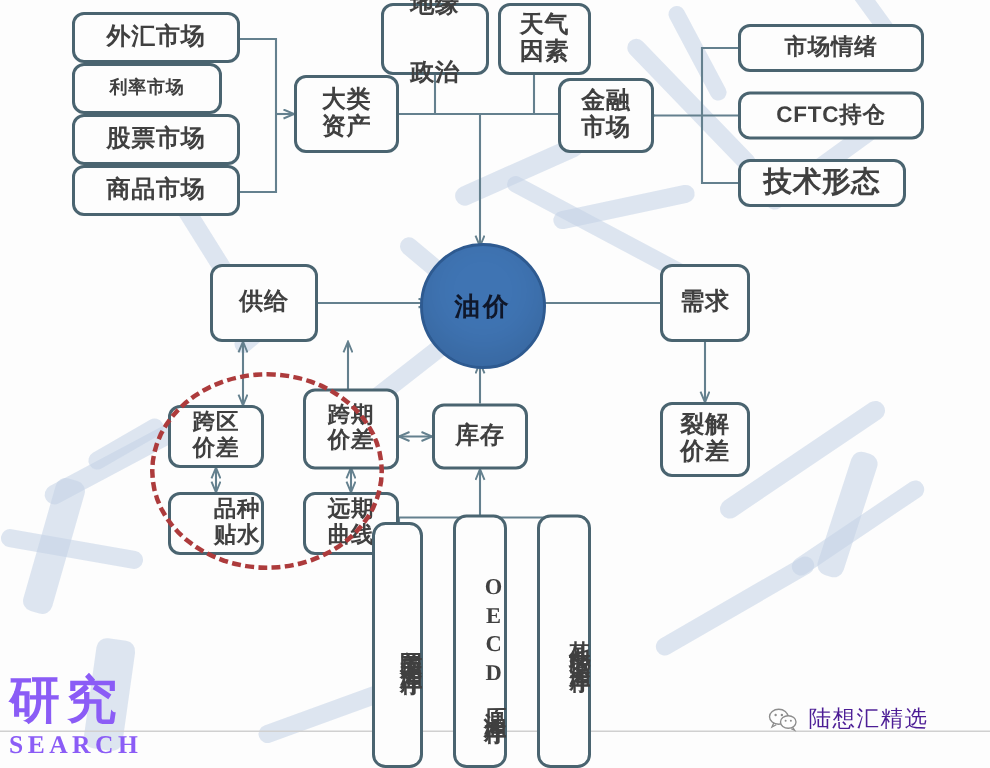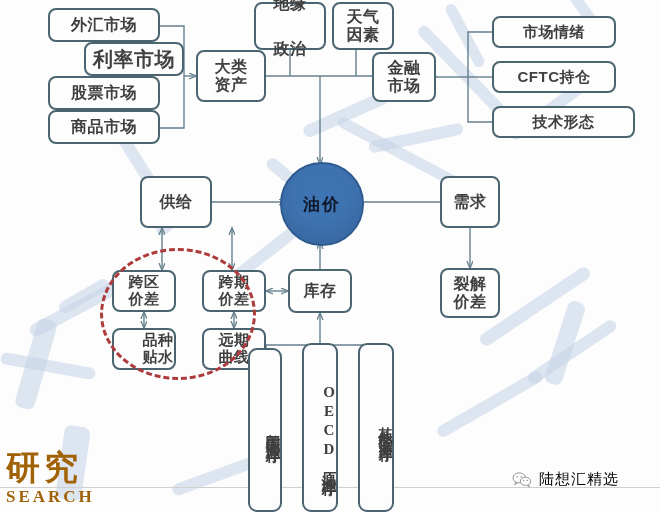--- a/index.html
+++ b/index.html
@@ -96,37 +96,37 @@
 
   
   .rule {
     position: absolute;
     background: #d0d0d0;
     z-index: 2;
   }
   .brand-left {
     position: absolute;
     z-index: 5;
-    color: #a16207;
+    color: #8b5cf6;
     font-family: "DejaVu Serif", serif;
     font-weight: 700;
     line-height: 1;
   }
   .brand-left .cn { font-size: 34px; letter-spacing: 4px; display: block; }
   .brand-left .en {
     font-size: 17px; letter-spacing: 3px; display: block;
     margin-top: 4px; font-family: "Liberation Serif", serif;
   }
   .brand-right {
     position: absolute;
     z-index: 5;
     display: flex;
     align-items: center;
     gap: 7px;
-    color: #000000;
+    color: #4c1d95;
     font-family: "Liberation Sans", sans-serif;
     font-size: 15px;
     letter-spacing: 1px;
   }
   .wechat-icon { width: 20px; height: 17px; display: block; }
 </style>
 </head>
 <body>
 
 <div id="stage">
@@ -198,21 +198,21 @@
       <path d="M266,291 L288,291" marker-end="url(#ah)" marker-start="url(#ahl)"></path>
 
       <path d="M266,345 L390,345"></path>
       <path d="M266,345 L266,360"></path>
       <path d="M320,345 L320,313" marker-end="url(#ah)"></path>
       <path d="M390,345 L390,360"></path>
     </g>
   </svg>
 
   <div class="node" style="left:48px;top:8px;width:112px;height:34px;font-size:16px;">外汇市场</div>
-  <div class="node" style="left:48px;top:42px;width:100px;height:34px;font-size:20px;margin-left:36px;">利率市场</div>
+  <div class="node" style="left:48px;top:42px;width:100px;height:34px;font-size:12px;">利率市场</div>
   <div class="node" style="left:48px;top:76px;width:112px;height:34px;font-size:16px;">股票市场</div>
   <div class="node" style="left:48px;top:110px;width:112px;height:34px;font-size:16px;">商品市场</div>
 
   <div class="node two-line" style="left:196px;top:50px;width:70px;height:52px;font-size:16px;">
     <span class="ln">大类</span>
     <span class="ln">资产</span>
   </div>
   <div class="node two-line" style="left:254px;top:2px;width:72px;height:48px;font-size:16px;gap:27px;">
     <span class="ln">地缘</span>
     <span class="ln">政治</span>
@@ -221,36 +221,36 @@
     <span class="ln">天气</span>
     <span class="ln">因素</span>
   </div>
   <div class="node two-line" style="left:372px;top:52px;width:64px;height:50px;font-size:16px;">
     <span class="ln">金融</span>
     <span class="ln">市场</span>
   </div>
 
   <div class="node" style="left:492px;top:16px;width:124px;height:32px;font-size:15px;">市场情绪</div>
   <div class="node" style="left:492px;top:61px;width:124px;height:32px;font-size:15px;font-family:'Liberation Sans',sans-serif;">CFTC持仓</div>
-  <div class="node" style="left:492px;top:106px;width:143px;height:32px;font-size:15px;">技术形态</div>
+  <div class="node" style="left:492px;top:106px;width:112px;height:32px;font-size:19px;">技术形态</div>
 
   <div class="hub" style="left:280px;top:162px;width:80px;height:80px;font-size:17px;">油价</div>
 
   <div class="node" style="left:440px;top:176px;width:60px;height:52px;font-size:16px;">需求</div>
   <div class="node" style="left:140px;top:176px;width:72px;height:52px;font-size:16px;">供给</div>
   <div class="node two-line" style="left:440px;top:268px;width:60px;height:50px;font-size:16px;">
     <span class="ln">裂解</span>
     <span class="ln">价差</span>
   </div>
 
   <div class="node two-line" style="left:112px;top:270px;width:64px;height:42px;font-size:15px;">
     <span class="ln">跨区</span>
     <span class="ln">价差</span>
   </div>
-  <div class="node two-line" style="left:202px;top:270px;width:64px;height:42px;font-size:15px;">
+  <div class="node two-line" style="left:202px;top:259px;width:64px;height:54px;font-size:15px;">
     <span class="ln">跨期</span>
     <span class="ln">价差</span>
   </div>
   <div class="node two-line" style="left:112px;top:328px;width:64px;height:42px;font-size:15px;padding-left:28px;">
     <span class="ln">品种</span>
     <span class="ln">贴水</span>
   </div>
   <div class="node two-line" style="left:202px;top:328px;width:64px;height:42px;font-size:15px;">
     <span class="ln">远期</span>
     <span class="ln">曲线</span>

